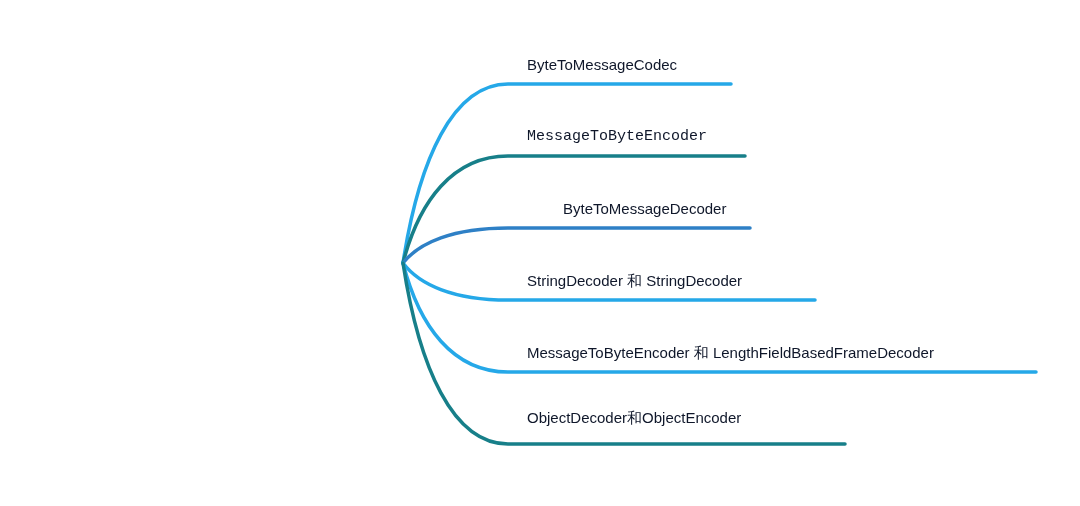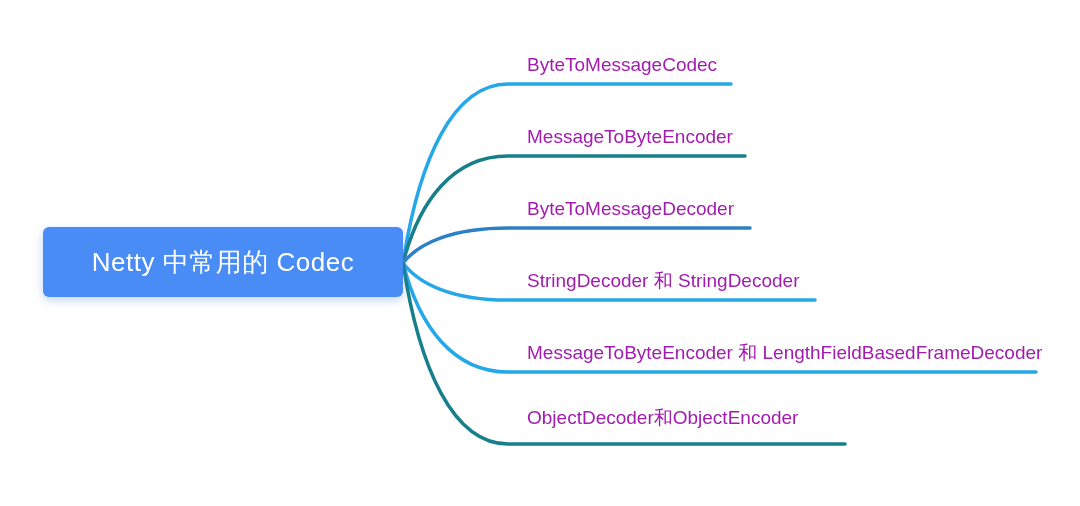--- a/index.html
+++ b/index.html
@@ -40,44 +40,41 @@
     color: #ffffff;
     font-size: 26px;
     letter-spacing: 0.5px;
     white-space: nowrap;
   }
   .branch-label {
     position: absolute;
     left: 527px;
     height: 22px;
     line-height: 22px;
-    font-size: 19px;
-    color: #a21caf;
+    font-size: 15px;
+    color: #0f172a;
     white-space: nowrap;
     cursor: pointer;
   }
 </style>
 </head>
 <body>
 
 <div id="canvas">
   <svg id="connector-svg" viewBox="0 0 1080 506" xmlns="http://www.w3.org/2000/svg">
       <path d="M 403 263 C 419 159.18, 453 84, 508 84 L 731 84" fill="none" stroke="#25A8E8" stroke-width="3.5" stroke-linecap="round"></path>
       <path d="M 403 263 C 419 200.94, 453 156, 508 156 L 745 156" fill="none" stroke="#177F89" stroke-width="3.5" stroke-linecap="round"></path>
       <path d="M 403 263 C 419 242.7, 453 228, 508 228 L 750 228" fill="none" stroke="#2E80C6" stroke-width="3.5" stroke-linecap="round"></path>
       <path d="M 403 263 C 419 284.46, 453 300, 508 300 L 815 300" fill="none" stroke="#25A8E8" stroke-width="3.5" stroke-linecap="round"></path>
       <path d="M 403 263 C 419 326.22, 453 372, 508 372 L 1036 372" fill="none" stroke="#25A8E8" stroke-width="3.5" stroke-linecap="round"></path>
       <path d="M 403 263 C 419 367.98, 453 444, 508 444 L 845 444" fill="none" stroke="#177F89" stroke-width="3.5" stroke-linecap="round"></path>
     </svg>
 
-  <div class="root-node">
-    <span>Netty 中常用的 Codec</span>
-  </div>
 
   <div id="branch-labels">
       <div class="branch-label" style="top: 54px;">ByteToMessageCodec</div>
-      <div class="branch-label" style="top: 126px;">MessageToByteEncoder</div>
-      <div class="branch-label" style="top: 198px;">ByteToMessageDecoder</div>
+      <div class="branch-label" style="top: 126px; font-family: Liberation Mono, monospace;">MessageToByteEncoder</div>
+      <div class="branch-label" style="top: 198px; margin-left: 36px;">ByteToMessageDecoder</div>
       <div class="branch-label" style="top: 270px;">StringDecoder 和 StringDecoder</div>
       <div class="branch-label" style="top: 342px;">MessageToByteEncoder 和 LengthFieldBasedFrameDecoder</div>
       <div class="branch-label" style="top: 407px;">ObjectDecoder和ObjectEncoder</div>
     </div>
 </div>
 
 </body></html>

